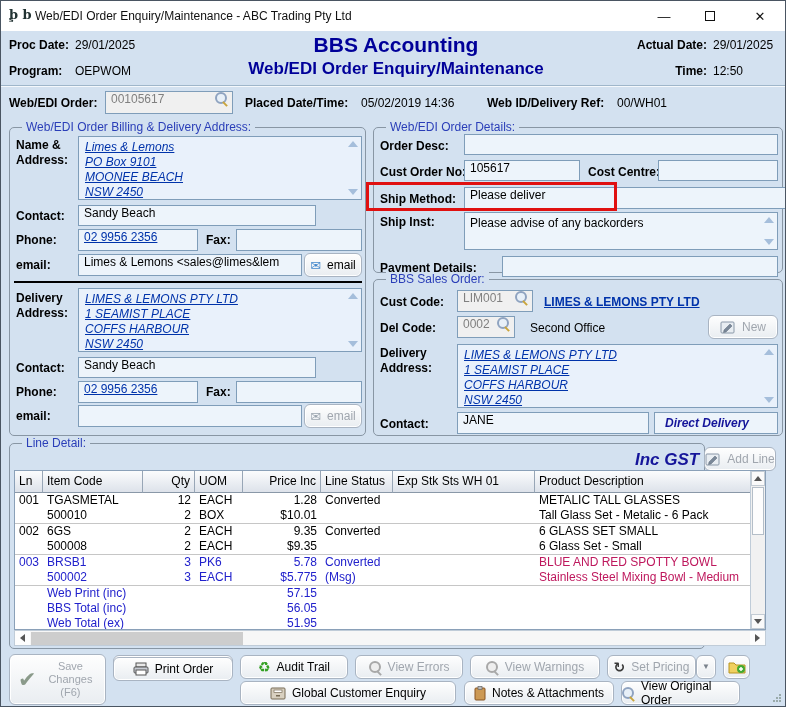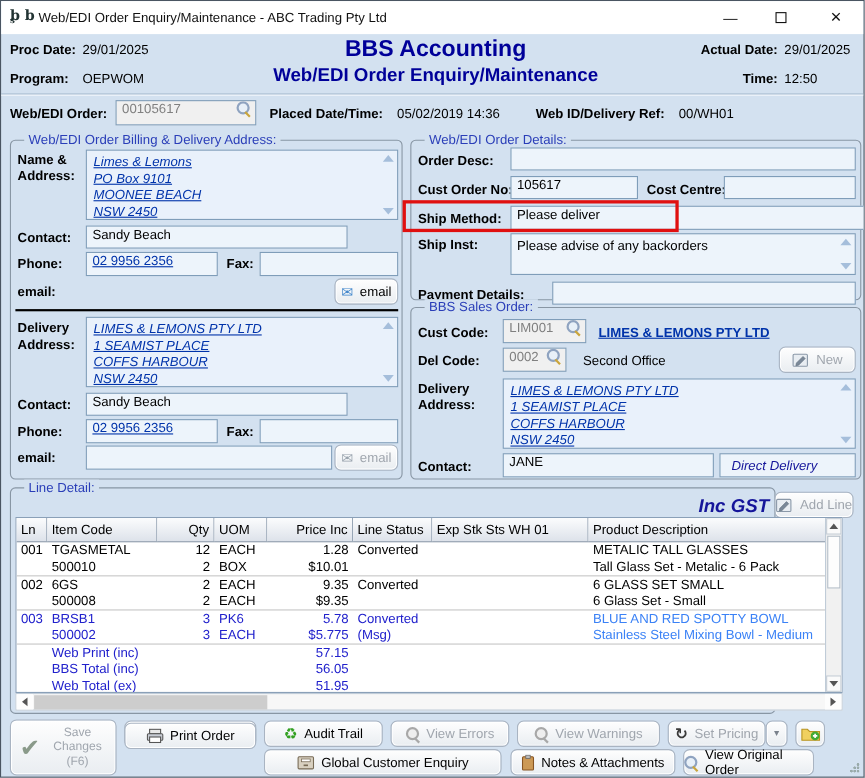--- a/index.html
+++ b/index.html
@@ -72,42 +72,42 @@
   .tbl { position:absolute; background:#fff; border:1px solid #8aa0b8; overflow:hidden; }
   .tgrid { display:grid; grid-template-columns:28px 100px 52px 48px 78px 72px 142px 1fr; }
   .thead { position:absolute; left:0; top:0; right:15px; height:22px; }
   .thead .hc { background:linear-gradient(#fbfcfd,#dde2ea); border-right:1px solid #98a6b6;
                border-bottom:1px solid #8a98a8; padding:3px 4px; overflow:hidden; white-space:nowrap; }
   .tbody { position:absolute; left:0; top:22px; right:15px; }
   .trow { border-bottom:1px solid #c6c6c6; padding:0; }
   .cell { padding:0 4px; line-height:15px; white-space:nowrap; overflow:hidden; }
   .rt { text-align:right; }
   .trow.hl .cell { color:#2121cc; }
-  .trow.hl .cell.desc { color:#3b82f6; }
+  .trow.hl .cell.desc { color:#be185d; }
   .totgrid { display:grid; grid-template-columns:28px 100px 52px 48px 78px 1fr; color:#2121cc; }
   .totgrid .cell { line-height:15px; }
   .vscroll { position:absolute; right:0; top:0; bottom:0; width:15px; background:#f1f1f1; border-left:1px solid #c0ccd8; }
   .vs-btn { position:absolute; left:0; width:14px; height:15px; background:#fafafa; border:1px solid #c4ccd4; display:flex; align-items:center; justify-content:center; }
   .tri-up { width:0;height:0;border-left:4px solid transparent;border-right:4px solid transparent;border-bottom:5px solid #555; }
   .tri-dn { width:0;height:0;border-left:4px solid transparent;border-right:4px solid transparent;border-top:5px solid #555; }
   .tri-lf { width:0;height:0;border-top:4px solid transparent;border-bottom:4px solid transparent;border-right:5px solid #555; }
   .tri-rt { width:0;height:0;border-top:4px solid transparent;border-bottom:4px solid transparent;border-left:5px solid #555; }
   .vs-thumb { position:absolute; left:1px; top:16px; width:12px; height:48px; background:#fdfdfd; border:1px solid #b4bec8; }
   .hscroll { position:absolute; background:#f7f7f7; border:1px solid #c0ccd8; height:16px; }
   .hs-btn { position:absolute; top:0; width:15px; height:14px; background:#fdfdfd; display:flex; align-items:center; justify-content:center; }
   .hs-thumb { position:absolute; left:16px; top:1px; width:212px; height:13px; background:#cdcdcd; }
   .grip { position:absolute; right:3px; bottom:3px; width:10px; height:10px;
           background:radial-gradient(circle at 8px 2px,#9aa 1px,transparent 1.5px),
                      radial-gradient(circle at 5px 5px,#9aa 1px,transparent 1.5px),
                      radial-gradient(circle at 8px 5px,#9aa 1px,transparent 1.5px),
                      radial-gradient(circle at 2px 8px,#9aa 1px,transparent 1.5px),
                      radial-gradient(circle at 5px 8px,#9aa 1px,transparent 1.5px),
                      radial-gradient(circle at 8px 8px,#9aa 1px,transparent 1.5px); }
   .dd-box { position:absolute; border:1px solid #7f9db9; background:#edf4fb; display:flex;
-            align-items:center; padding-left:10px; font-weight:normal; font-style:italic; color:#15159a; }
+            align-items:center; padding-left:10px; font-weight:bold; font-style:italic; color:#15159a; }
   .incgst { position:absolute; font-size:17px; font-weight:bold; font-style:italic; color:#15159a; }
   svg { flex:none; }
 </style>
 </head>
 <body>
 
 <div class="window">
 
   <div class="titlebar">
     <div class="app-icon">b<i>s</i>b</div>
@@ -162,20 +162,23 @@
     <div class="lbl" style="left:6px;top:105px">Phone:</div>
     <div class="field" style="left:68px;top:101px;width:120px">
         <a class="link">02 9956 2356</a>
       </div>
     <div class="lbl" style="left:196px;top:105px">Fax:</div>
     <div class="field" style="left:226px;top:101px;width:126px">
         <span></span>
       </div>
 
     <div class="lbl" style="left:6px;top:130px">email:</div>
+    <div class="field" style="left:68px;top:126px;width:224px">
+        <span>Limes &amp; Lemons &lt;sales@limes&amp;lem</span>
+      </div>
     <div class="btn" style="left:294px;top:125px;width:58px">
       <span class="ic ic-env">✉</span>
       <span>email</span>
     </div>
 
     <div class="divider" style="left:4px;top:153px;width:348px"></div>
 
     <div class="lbl wraplbl" style="left:6px;top:163px;width:62px;white-space:normal">Delivery Address:</div>
     <div class="abox" style="left:68px;top:160px;width:284px;height:64px">
       <span class="al"><a class="link">LIMES &amp; LEMONS PTY LTD</a></span>

